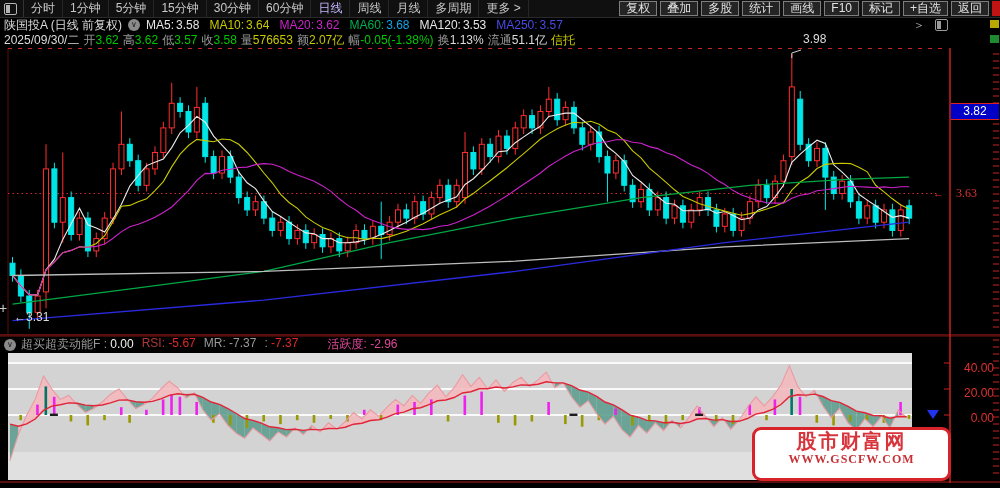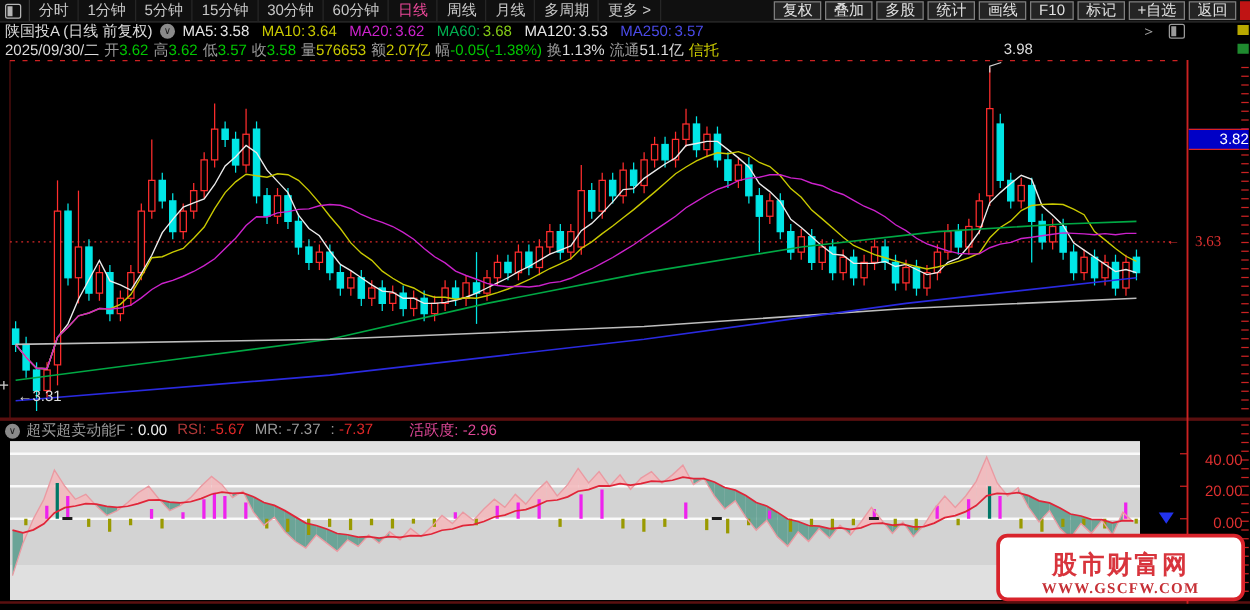--- a/index.html
+++ b/index.html
@@ -5,21 +5,21 @@
   html,body{margin:0;padding:0;background:#000;width:1000px;height:488px;overflow:hidden;
     font-family:"Liberation Sans","DejaVu Sans",sans-serif;}
   #stage{position:relative;width:1000px;height:420px;background:#000;}
   
   #topbar{position:absolute;left:0;top:0;width:1000px;height:17px;background:#101010;
     display:flex;align-items:center;font-size:12px;color:#c8c8c8;border-bottom:1px solid #2a2a2a;}
   .win-ic{width:11px;height:10px;border:1px solid #b5b5b5;border-radius:2px;margin:0 6px 0 4px;position:relative;}
   .win-ic i{position:absolute;left:1px;top:1px;width:4px;height:8px;background:#b5b5b5;}
   #menu-left{display:flex;height:17px;align-items:center;border-left:1px solid #333;}
   .mi{padding:0 7px;height:17px;line-height:17px;cursor:default;border-right:1px solid #262626;white-space:nowrap;}
-  .mi.active{color:#ec4899;}
+  .mi.active{color:#c4b5fd;}
   #menu-right{display:flex;margin-left:auto;align-items:center;}
   .mbtn{border:1px solid #7d7d7d;background:#242424;color:#e2e2e2;padding:0 6px;margin-left:3px;
     height:13px;line-height:13px;font-size:12px;white-space:nowrap;}
   .redblock{width:8px;height:15px;background:#c01414;margin-left:3px;}
   
   #row-title{position:absolute;left:0;top:17px;width:1000px;height:16px;display:flex;align-items:center;
     font-size:12px;color:#dcdcdc;white-space:nowrap;}
   #row-title .t{margin-left:4px;}
   .circ{width:12px;height:12px;border-radius:50%;background:#8a8a8a;color:#1c1c1c;font-size:8px;
     line-height:12px;text-align:center;margin:0 6px;}
@@ -29,40 +29,40 @@
   #row-quote{position:absolute;left:0;top:33px;width:1000px;height:15px;display:flex;align-items:center;
     font-size:12px;white-space:nowrap;}
   .qf{margin-left:4px;}
   .qf .lb{color:#9a9a9a;}
   .edge-glyph{position:absolute;width:9px;height:8px;}
   
   svg{position:absolute;left:0;}
   #main-svg{top:48px;}
   #ind-svg{top:336px;}
   .axlabel{position:absolute;font-size:12px;color:#e03030;}
-  #label-382{left:951px;top:103px;width:48px;height:15px;background:#0000c6;color:#fff;text-align:right;
+  #label-382{left:951px;top:103px;width:48px;height:15px;background:#0000c6;color:#fff;text-align:center;
     line-height:15px;font-size:12px;border-top:1px solid #d22;border-bottom:1px solid #d22;}
   #label-363{left:956px;top:186px;font-family:Liberation Serif, serif;}
   #arrow-363{left:933px;top:187px;font-size:11px;}
   .indtick{width:42px;text-align:right;}
   #tick-40{left:952px;top:361px;}
   #tick-20{left:952px;top:386px;}
   #tick-0{left:952px;top:411px;}
   .ann{position:absolute;font-size:12px;color:#dcdcdc;}
   #ann-flag{left:597px;top:321px;width:16px;height:15px;background:#1d3ba6;color:#fff;
     text-align:center;line-height:15px;font-size:12px;}
   #crosshair-plus{position:absolute;left:-1px;top:300px;color:#ccc;font-size:14px;}
   
   #ind-header{position:absolute;left:0;top:337px;width:1000px;height:15px;display:flex;
     align-items:center;font-size:12px;white-space:nowrap;}
   #ind-header .circ{margin:0 5px 0 4px;}
   .if{margin-right:8px;}
   
-  #watermark{position:absolute;left:797px;top:427px;width:199px;height:54px;background:#fff;
-    border:3px solid #d8232b;border-radius:9px;box-sizing:border-box;display:flex;align-items:flex-end;}
+  #watermark{position:absolute;left:752px;top:427px;width:199px;height:54px;background:#fff;
+    border:3px solid #d8232b;border-radius:9px;box-sizing:border-box;display:flex;align-items:flex-start;}
   #wm-left{flex:1;text-align:center;}
   #wm-title{color:#d8343c;font-size:20px;font-weight:bold;letter-spacing:2px;line-height:22px;}
   #wm-url{color:#c63036;font-size:12px;font-weight:bold;font-family:"Liberation Serif","DejaVu Serif",serif;letter-spacing:1px;}
   #wm-badges{width:62px;margin-right:5px;display:flex;flex-direction:column;gap:4px;}
   .badge{color:#fff;font-size:11px;text-align:center;padding:1px 0;border-radius:1px;}
   #badge-1{background:#c4717f;}
   #badge-2{background:#8395cb;}
 </style>
 </head>
 <body>
@@ -100,21 +100,21 @@
     <div class="redblock"></div>
   </div>
 
   <div id="row-title">
     <span class="t">陕国投A (日线 前复权)</span>
     <span class="circ">∨</span>
     <span id="ma-legend" style="display:flex;align-items:flex-end;">
         <span class="ma-item"><span class="lb" style="color: rgb(230, 230, 230);">MA5:</span><span style="color: rgb(230, 230, 230);">3.58</span></span>
         <span class="ma-item"><span class="lb" style="color: rgb(201, 201, 0);">MA10:</span><span style="color: rgb(201, 201, 0);">3.64</span></span>
         <span class="ma-item"><span class="lb" style="color: rgb(204, 34, 204);">MA20:</span><span style="color: rgb(204, 34, 204);">3.62</span></span>
-        <span class="ma-item"><span class="lb" style="color: rgb(0, 176, 80);">MA60:</span><span style="color: #84cc16;">3.68</span></span>
+        <span class="ma-item"><span class="lb" style="color: rgb(0, 176, 80);">MA60:</span><span style="color: #0ea5e9;">3.68</span></span>
         <span class="ma-item"><span class="lb" style="color: rgb(230, 230, 230);">MA120:</span><span style="color: rgb(230, 230, 230);">3.53</span></span>
         <span class="ma-item"><span class="lb" style="color: rgb(74, 74, 232);">MA250:</span><span style="color: rgb(74, 74, 232);">3.57</span></span>
       </span>
     <span id="row-title-right">
       <span style="margin-right:6px;">＞</span>
       <span class="win-ic" style="border-color:#9a9a9a;">
           <i style="background:#9a9a9a;"></i>
         </span>
     </span>
   </div>

